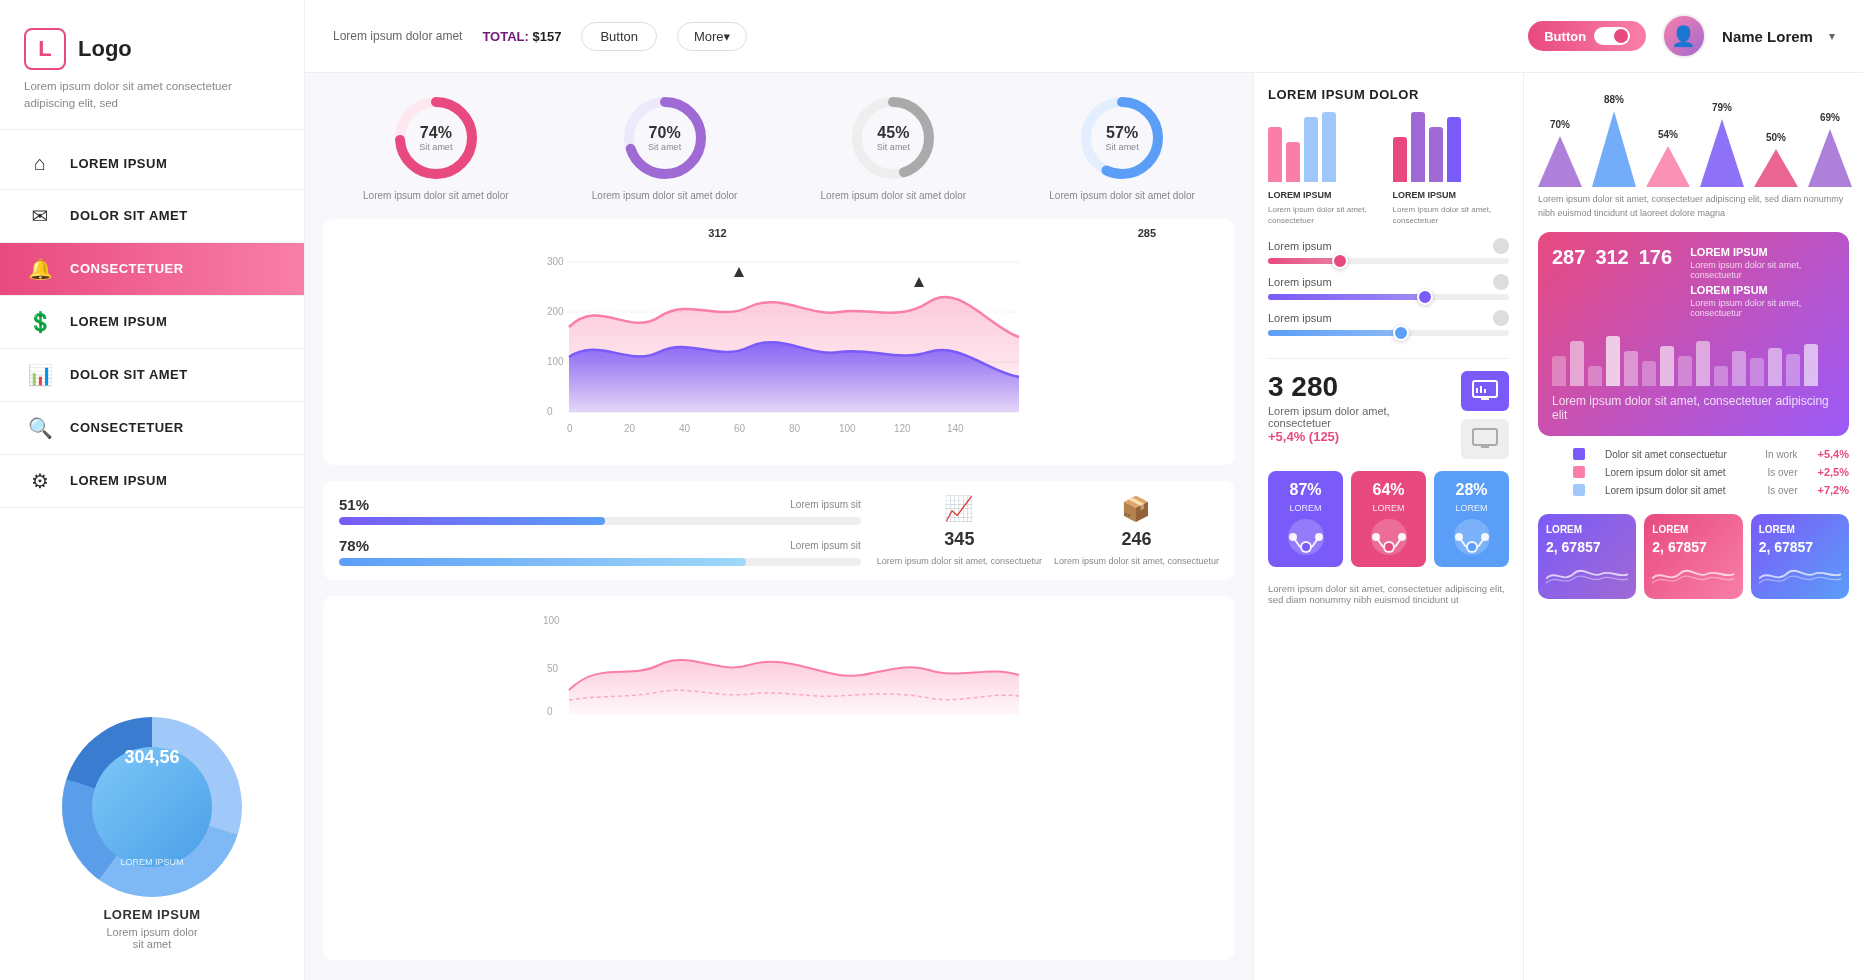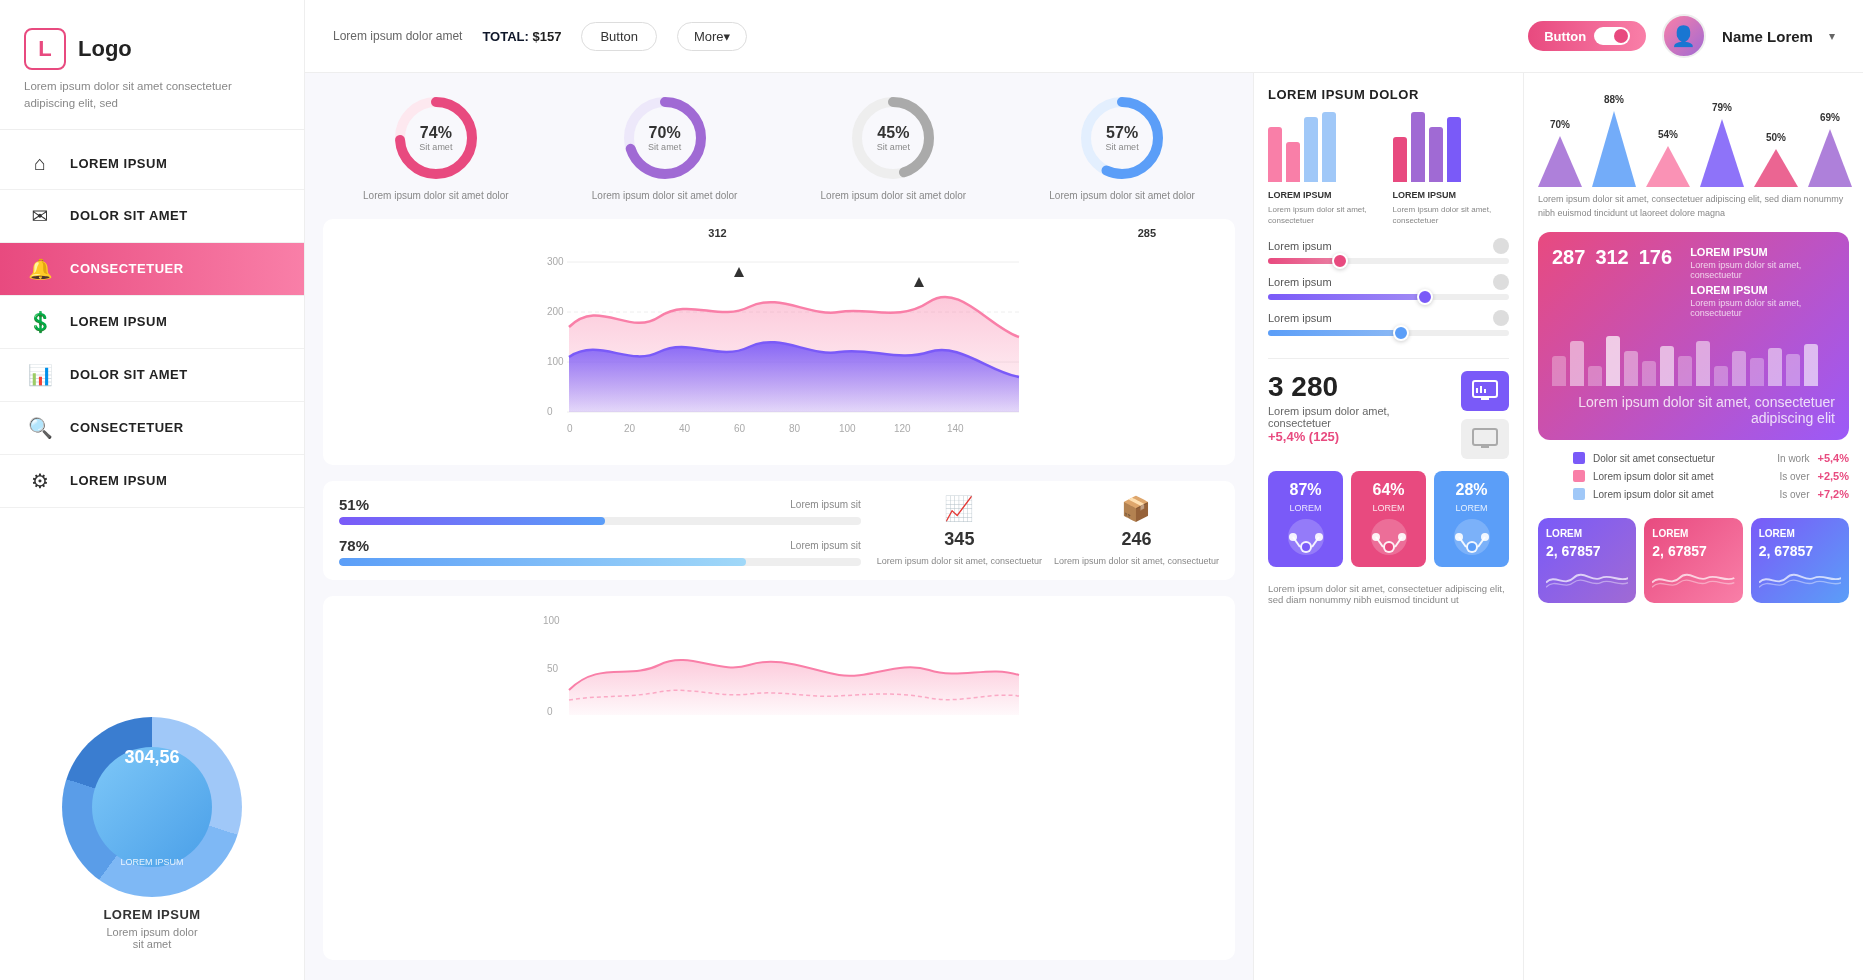--- a/index.html
+++ b/index.html
@@ -342,25 +342,25 @@
       margin-bottom: 12px;
     }
     .colored-card-nums {
       display: flex; gap: 10px; margin-bottom: 8px;
     }
     .colored-card-num { font-size: 20px; font-weight: 700; color: #fff; }
     .colored-card-bars {
       display: flex; align-items: flex-end; gap: 4px; height: 60px; margin-bottom: 8px;
     }
     .colored-card-bar { border-radius: 3px 3px 0 0; }
-    .colored-card-footer { font-size: 14px; color: rgba(255,255,255,0.8); text-align: right; }
+    .colored-card-footer { font-size: 12px; color: rgba(255,255,255,0.8); }
 
     
     .legend-section { margin-bottom: 12px; }
-    .legend-row { display: flex; align-items: center; gap: 8px; margin-bottom: 6px; padding-left: 35px; }
+    .legend-row { display: flex; align-items: center; gap: 20px; margin-bottom: 6px; padding-left: 35px; }
     .legend-dot { width: 12px; height: 12px; border-radius: 2px; flex-shrink: 0; }
     .legend-text { font-size: 10px; color: #555; flex: 1; }
     .legend-status { font-size: 10px; color: #888; }
     .legend-value { font-size: 11px; font-weight: 700; color: #e84a7f; }
 
     
     .mini-stat-cards-row {
       display: flex; gap: 8px;
     }
     .mini-stat-card {
@@ -437,21 +437,21 @@
       <span>sit amet</span>
     </div>
   </div>
 </div>
 
 <div id="main">
 
   <div id="header">
     <span class="header-info">Lorem ipsum dolor amet</span>
     <span style="font-size:13px;font-weight:700;color:#222;">
-      <span style="color:#0f172a;">TOTAL:</span>
+      <span style="color:#701a75;">TOTAL:</span>
       <span>$157</span>
     </span>
     <button class="header-btn">Button</button>
     <button class="header-more-btn">
       <span>More</span>
       <span>▾</span>
     </button>
     <div class="header-right">
       <div class="toggle-container">
         <span class="toggle-label">Button</span>

